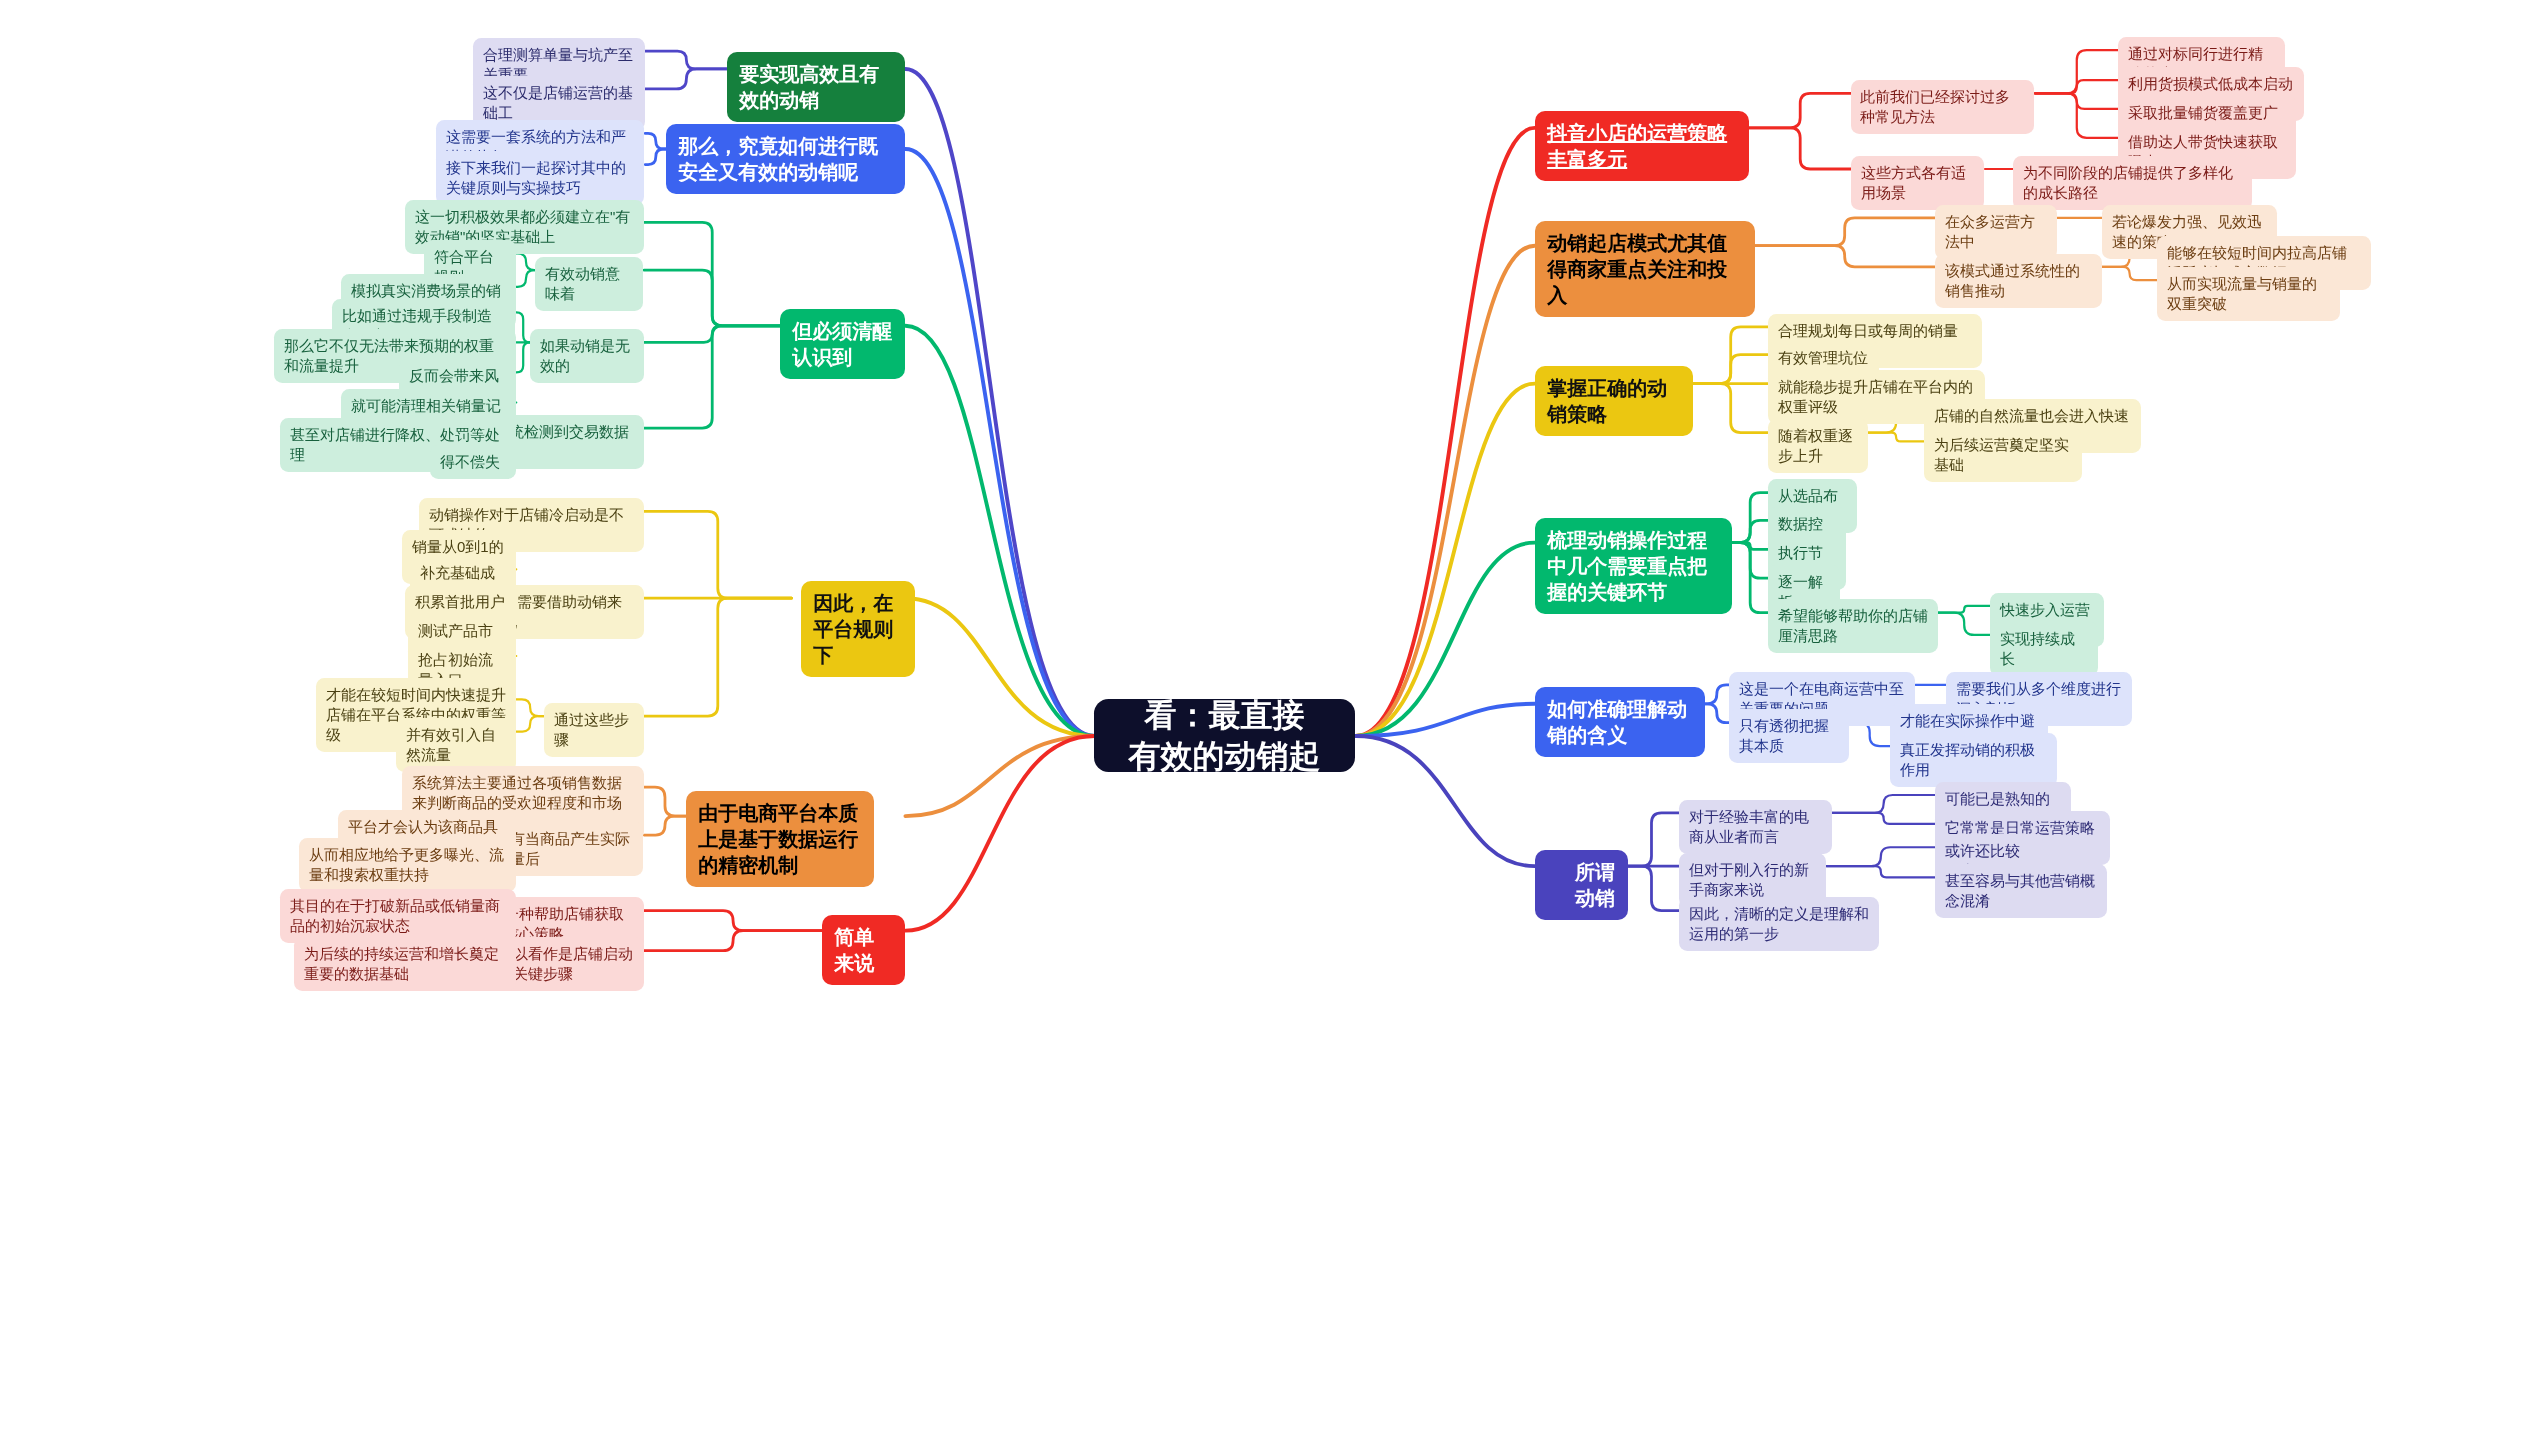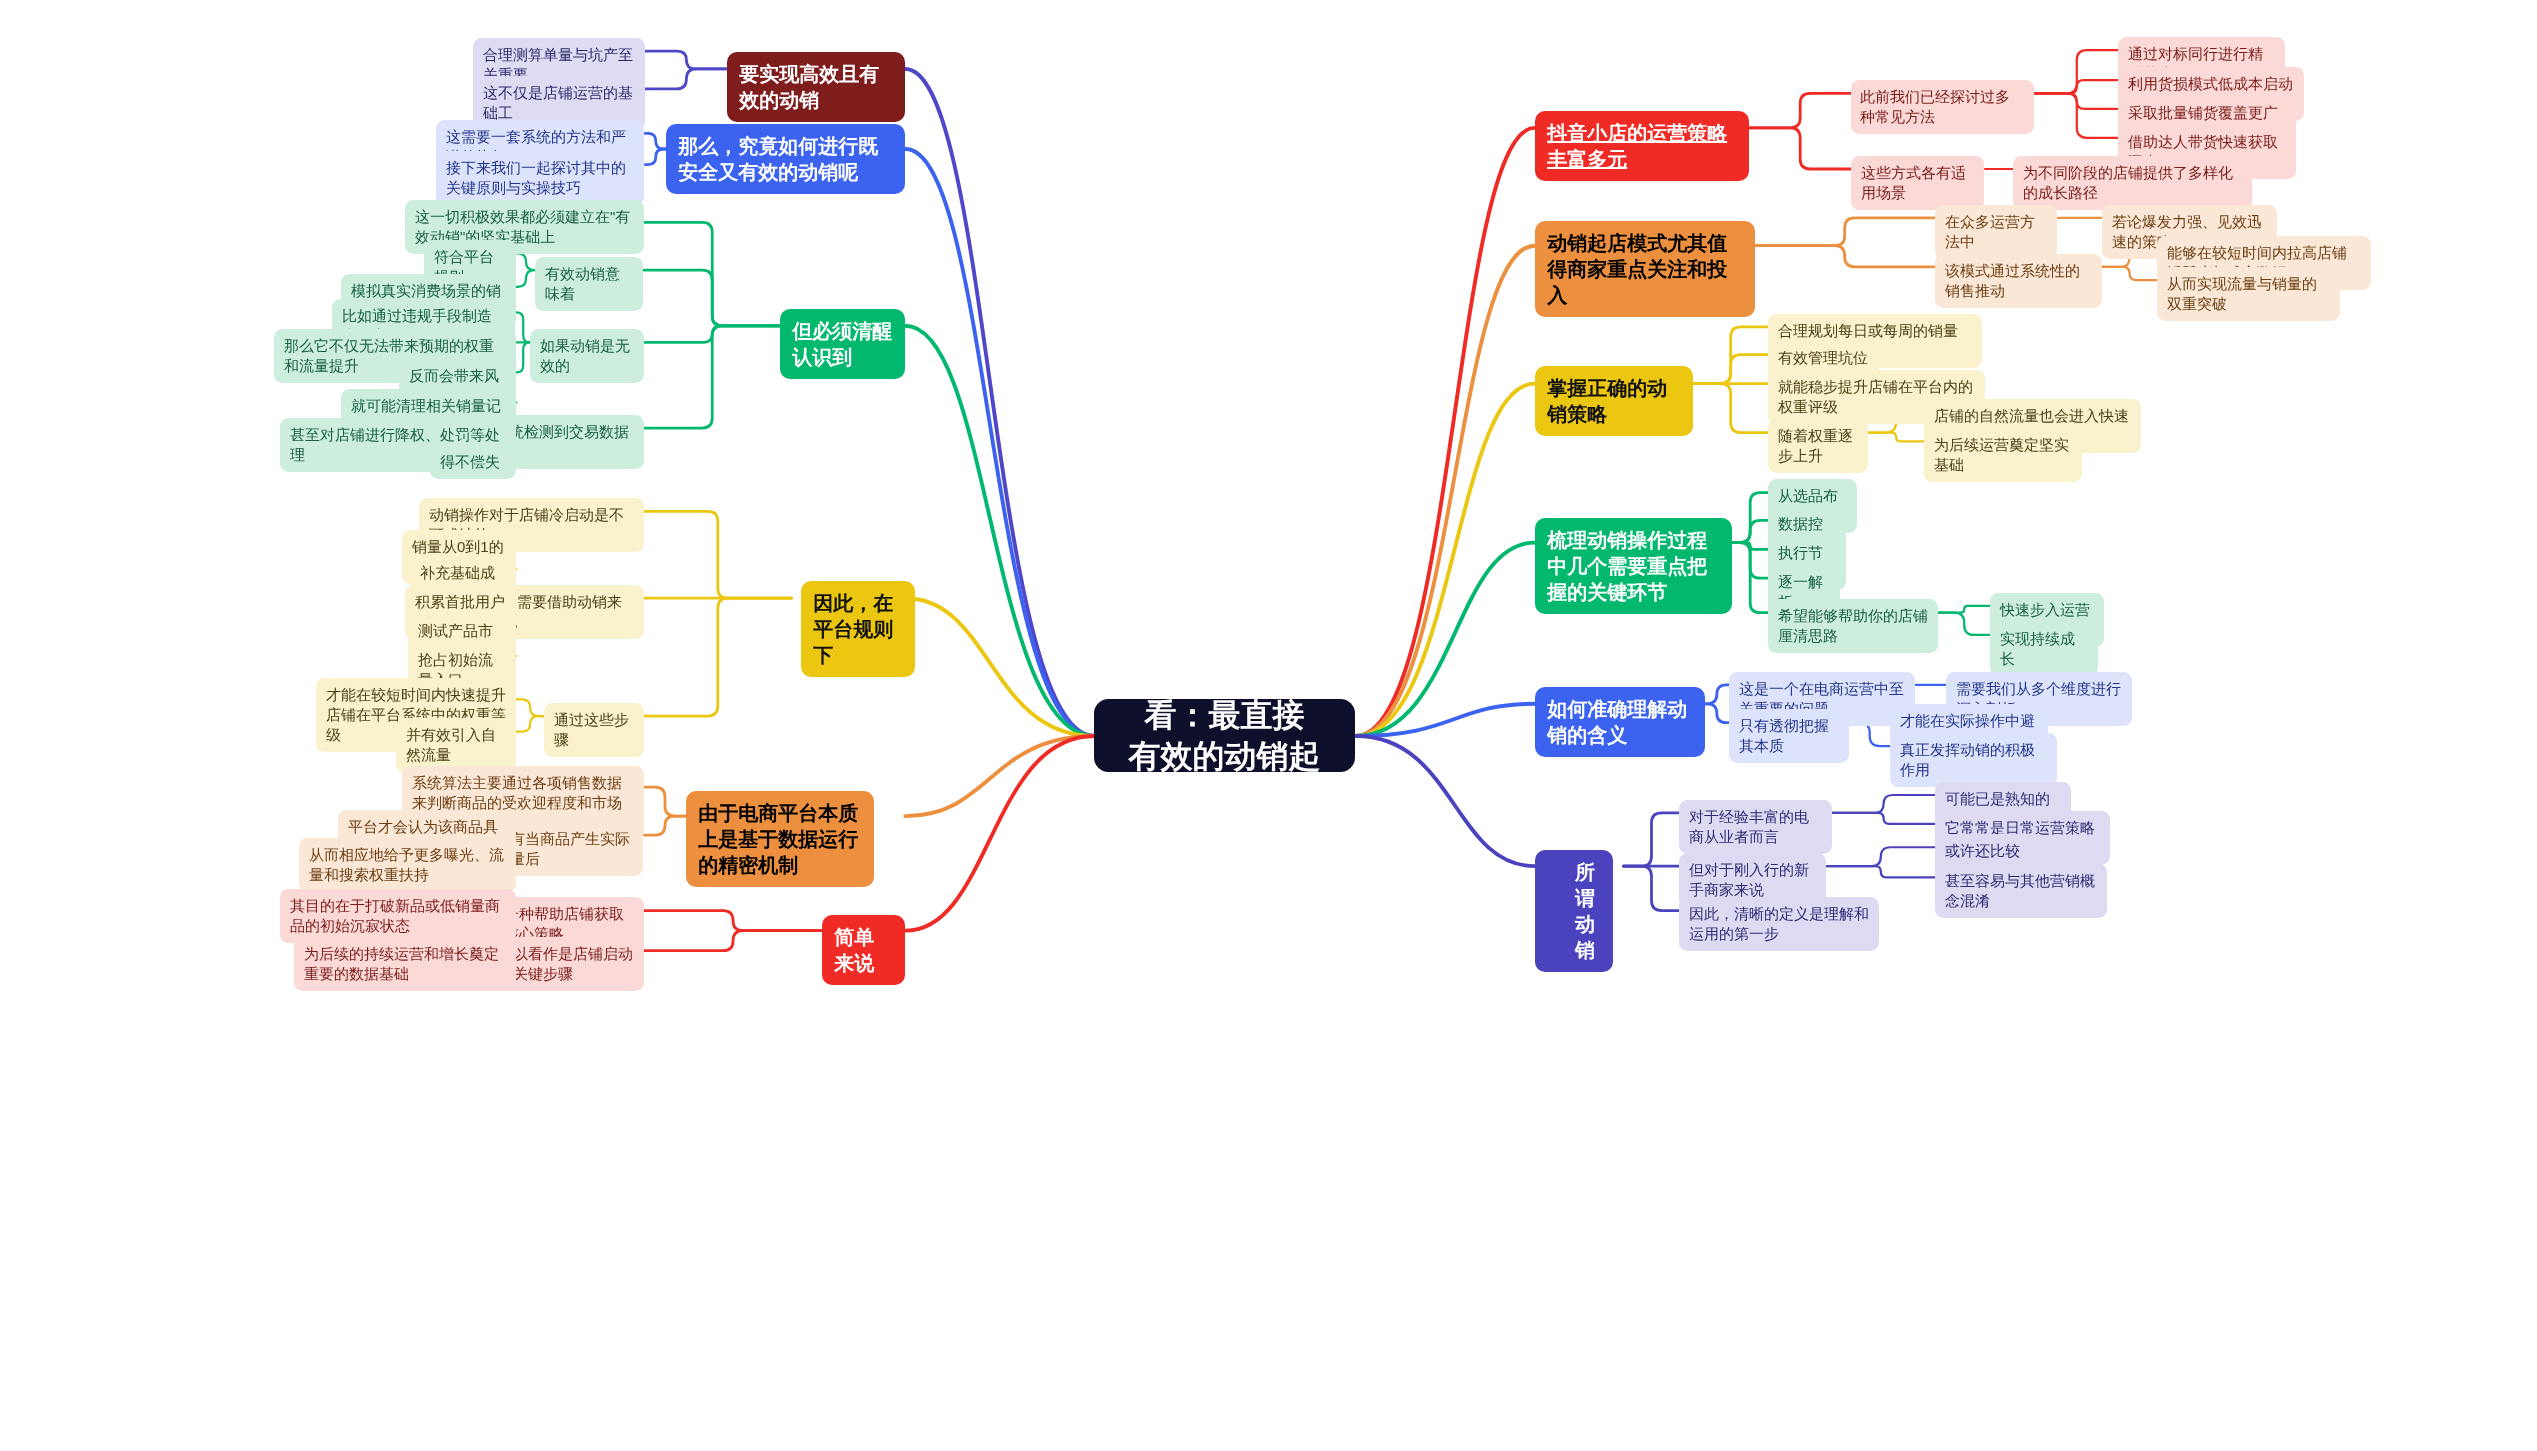--- a/index.html
+++ b/index.html
@@ -9,21 +9,21 @@
 
   .node{position:absolute;box-sizing:border-box;display:flex;align-items:center;border-radius:9px;}
   .node span{display:block;}
 
   
   .root{background:#0d0f2b;color:#fff;border-radius:14.5px;font-size:32px;line-height:1.28;
         font-weight:700;text-align:center;justify-content:center;padding:14.5px 19px;}
 
   
   .l1{color:#fff;font-size:20px;font-weight:700;line-height:1.3;padding:9px 12.2px;border-radius:10px;}
-  .l1.c-indigo{background:#7f1d1d;}
+  .l1.c-indigo{background:#15803d;}
   .l1.c-blue  {background:#3b63f0;}
   .l1.c-green {background:#02b86e;}
   .l1.c-yellow{background:#ebc711;color:#111;}
   .l1.c-orange{background:#ec8f3e;color:#000000;}
   .l1.c-red   {background:#f02a24;}
   .l1.c-purple{background:#4a43bd;}
 
   
   .l2,.l3{font-size:15px;line-height:1.32;padding:7.2px 10px;border-radius:8.3px;font-weight:400;}
   .t-indigo{background:#dedcf2;color:#2a2a6b;}
@@ -346,21 +346,21 @@
       </div>
       <div class="node l2 t-blue" style="left: 1729px; top: 709px; width: 120px; min-height: 27px;">
         <span>只有透彻把握其本质</span>
       </div>
       <div class="node l3 t-blue" style="left: 1890px; top: 704px; width: 158px; min-height: 27px;">
         <span>才能在实际操作中避免误区</span>
       </div>
       <div class="node l3 t-blue" style="left: 1890px; top: 733px; width: 167px; min-height: 27px;">
         <span>真正发挥动销的积极作用</span>
       </div>
-      <div class="node l1 c-purple" style="left: 1535px; top: 850px; width: 78px; min-height: 32px; padding-left: 40px;">
+      <div class="node l1 c-purple" style="left: 1535px; top: 850px; width: 93px; min-height: 32px; padding-left: 40px;">
         <span>所谓动销</span>
       </div>
       <div class="node l2 t-purple" style="left: 1679px; top: 800px; width: 153px; min-height: 27px;">
         <span>对于经验丰富的电商从业者而言</span>
       </div>
       <div class="node l3 t-purple" style="left: 1935px; top: 782px; width: 136px; min-height: 27px;">
         <span>可能已是熟知的概念</span>
       </div>
       <div class="node l3 t-purple" style="left: 1935px; top: 811px; width: 175px; min-height: 27px;">
         <span>它常常是日常运营策略中的基础环节</span>

